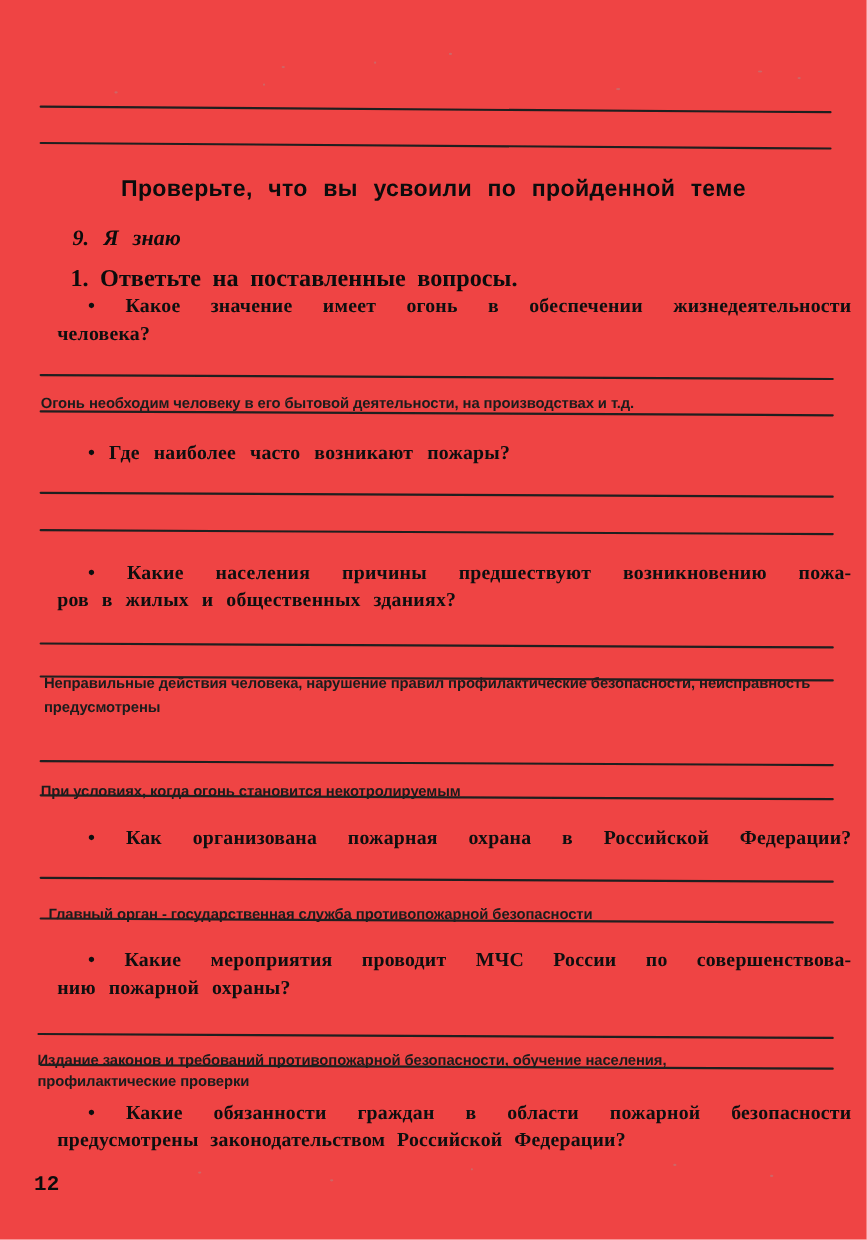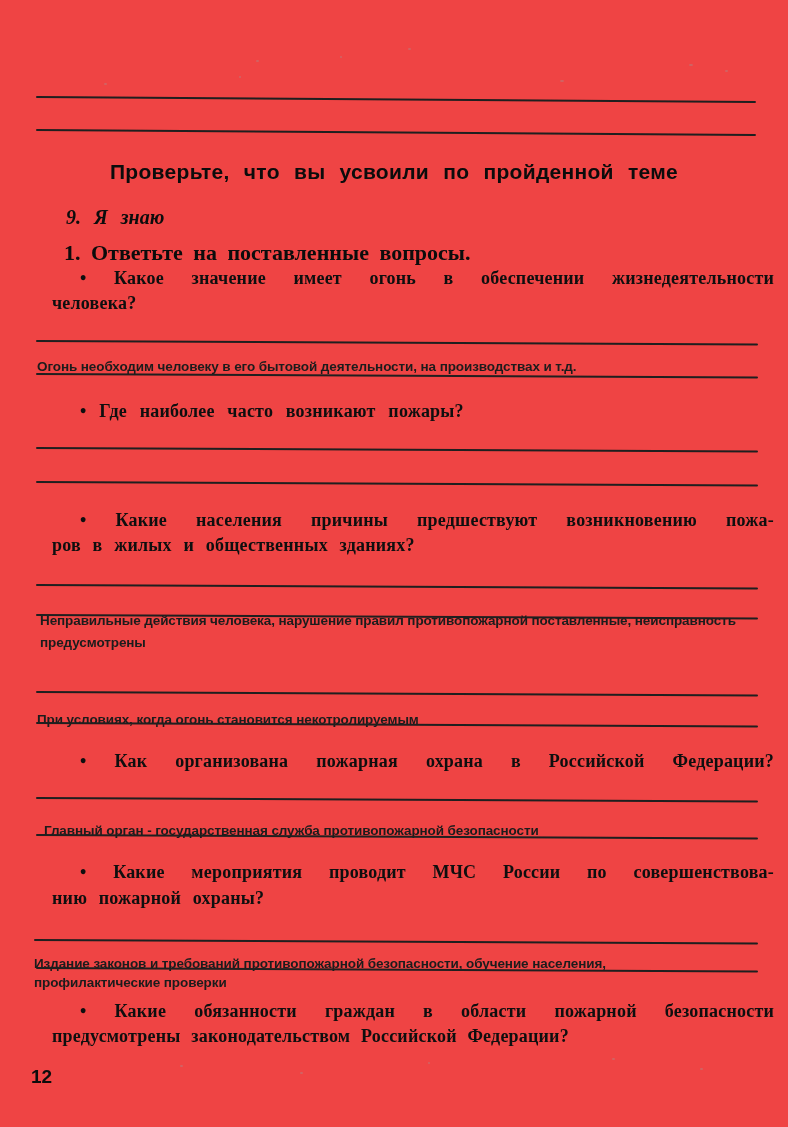--- a/index.html
+++ b/index.html
@@ -47,21 +47,21 @@
   .q.indent{text-indent:28px;}
   
   .ans{
     position:absolute;left:37px;width:700px;
     font-family:"Liberation Sans","DejaVu Sans",sans-serif;
     font-weight:bold;font-size:13.5px;line-height:17px;
     letter-spacing:-0.1px;color:#1c1c1c;white-space:nowrap;margin-top:44px;
   }
   .page-number{
     position:absolute;left:31px;top:1066px;
-    font-family:Liberation Sans, sans-serif;
+    font-family:Liberation Mono, monospace;
     font-weight:bold;font-size:19px;color:#0c0c0c;
   }
   
   .noise{position:absolute;background:#9a9a9a;opacity:.38;border-radius:50%;}
 </style>
 </head>
 <body>
 
 <div class="page">
 
@@ -91,21 +91,21 @@
   <div class="ans" style="top:314px">Огонь необходим человеку в его бытовой деятельности, на производствах и т.д.</div>
   <div class="rule" style="top:340px"></div>
   <div class="rule" style="top:373px"></div>
 
   <div class="q indent" style="top:400px;word-spacing:8px">• Где наиболее часто возникают пожары?</div>
   <div class="rule" style="top:447px"></div>
   <div class="rule" style="top:481px"></div>
 
   <div class="q just indent" style="top:509px">• Какие населения причины предшествуют возникновению пожа-</div>
   <div class="q" style="top:534px;word-spacing:7px">ров в жилых и общественных зданиях?</div>
-  <div class="ans" style="top:568px;left:40px">Неправильные действия человека, нарушение правил противопожарной поставленные, неисправность</div>
+  <div class="ans" style="top:568px;left:40px">Неправильные действия человека, нарушение правил профилактические безопасности, неисправность</div>
   <div class="rule" style="top:584px"></div>
   <div class="ans" style="top:590px;left:40px">предусмотрены</div>
   <div class="rule" style="top:614px"></div>
 
   <div class="ans" style="top:667px">При условиях, когда огонь становится некотролируемым</div>
   <div class="rule" style="top:691px"></div>
   <div class="rule" style="top:722px"></div>
 
   <div class="q just indent" style="top:750px">• Как организована пожарная охрана в Российской Федерации?</div>
   <div class="ans" style="top:778px;left:44px">Главный орган - государственная служба противопожарной безопасности</div>

